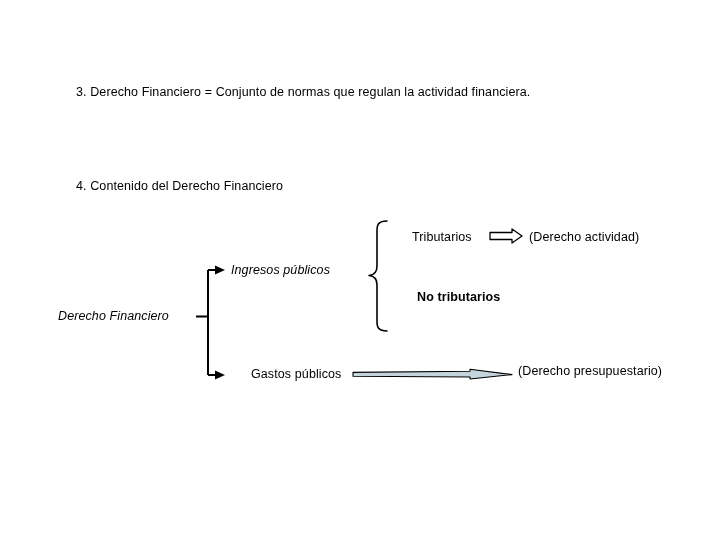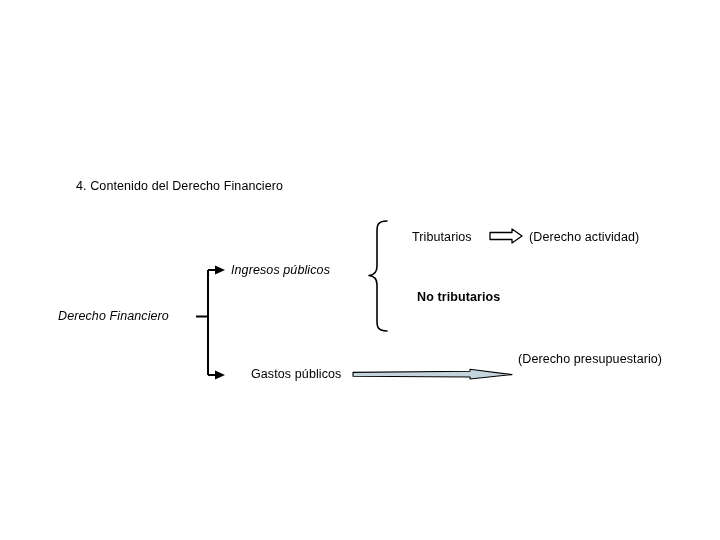--- a/index.html
+++ b/index.html
@@ -32,37 +32,38 @@
   #heading-1 { left: 76px; top: 85px; }
   #heading-2 { left: 76px; top: 179px; }
 
   
   #label-root        { left: 58px;  top: 309px; font-style: italic; }
   #label-ingresos    { left: 231px; top: 263px; font-style: italic; }
   #label-gastos      { left: 231px; top: 367px; margin-left: 20px; }
   #label-tributarios { left: 412px; top: 230px; text-align: center; }
   #label-no-trib     { left: 417px; top: 290px; font-weight: bold; }
   #label-derecho-trib { left: 529px; top: 230px; }
-  #label-derecho-pres { left: 518px; top: 352px; }
+  #label-derecho-pres { left: 518px; top: 364px; }
 
   
   #connectors {
     position: absolute;
     left: 0;
     top: 0;
     width: 720px;
     height: 540px;
     pointer-events: none;
   }
 </style>
 </head>
 <body>
 
 <div id="slide">
 
+  <div class="txt" id="heading-1">3. Derecho Financiero = Conjunto de normas que regulan la actividad financiera.</div>
 
   <div class="txt" id="heading-2">4. Contenido del Derecho Financiero</div>
 
   <div class="txt" id="label-root">Derecho Financiero</div>
 
   <div class="txt" id="label-ingresos">Ingresos públicos</div>
 
   <div class="txt" id="label-gastos">Gastos públicos</div>
 
   <div class="txt" id="label-tributarios">Tributarios</div>

